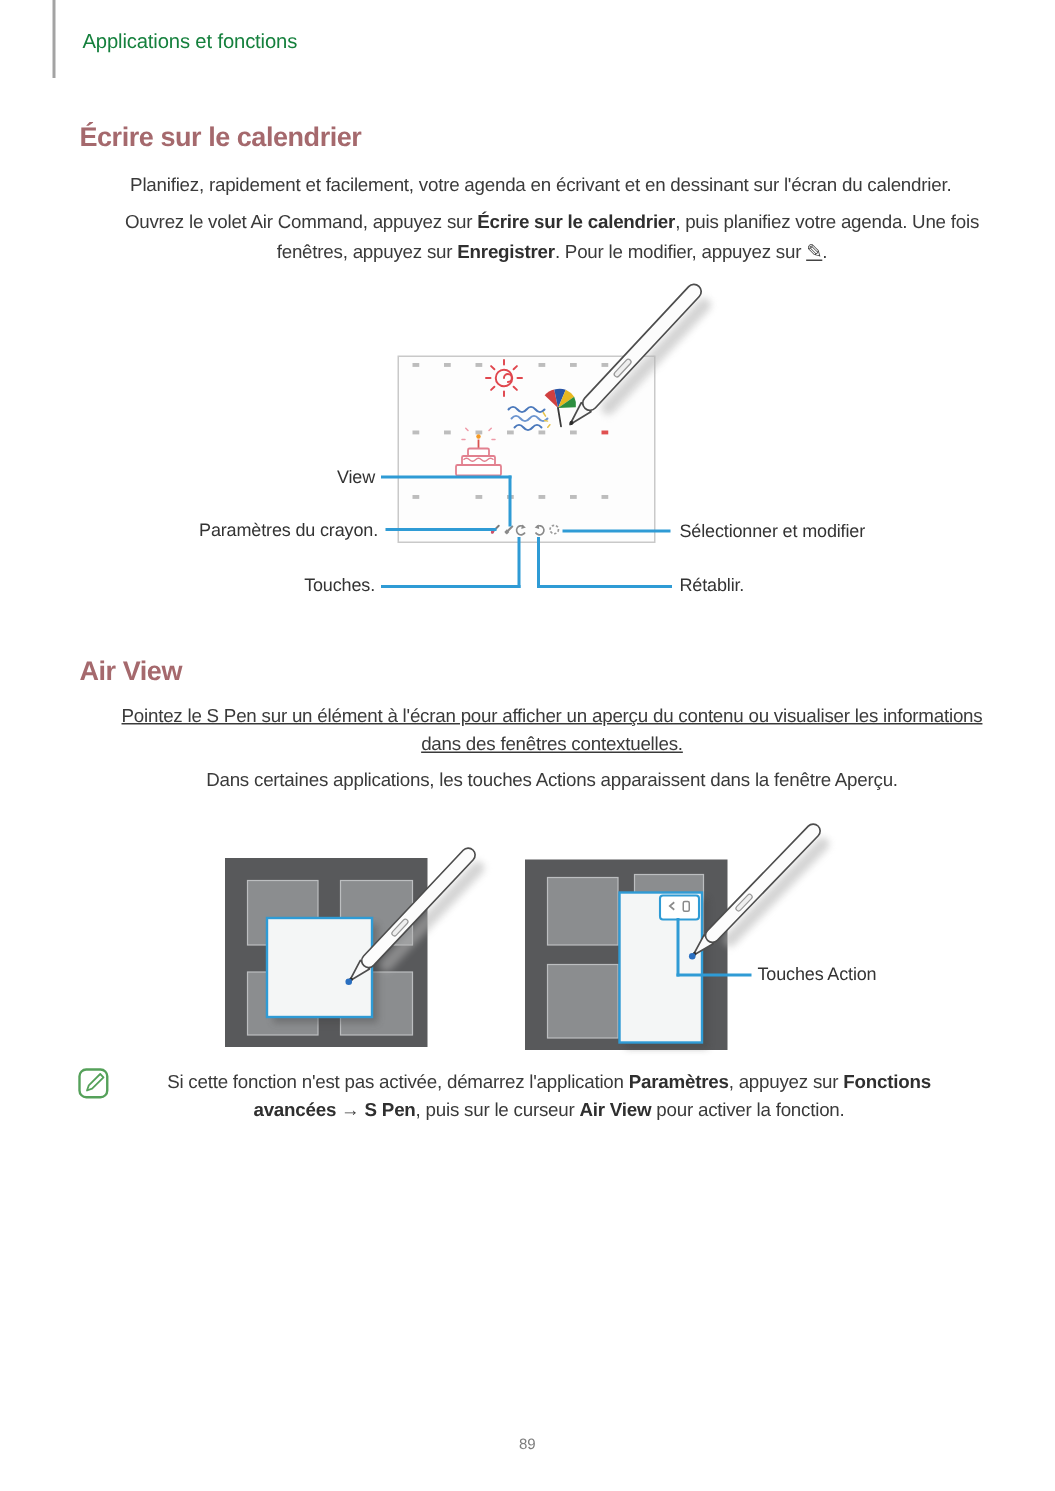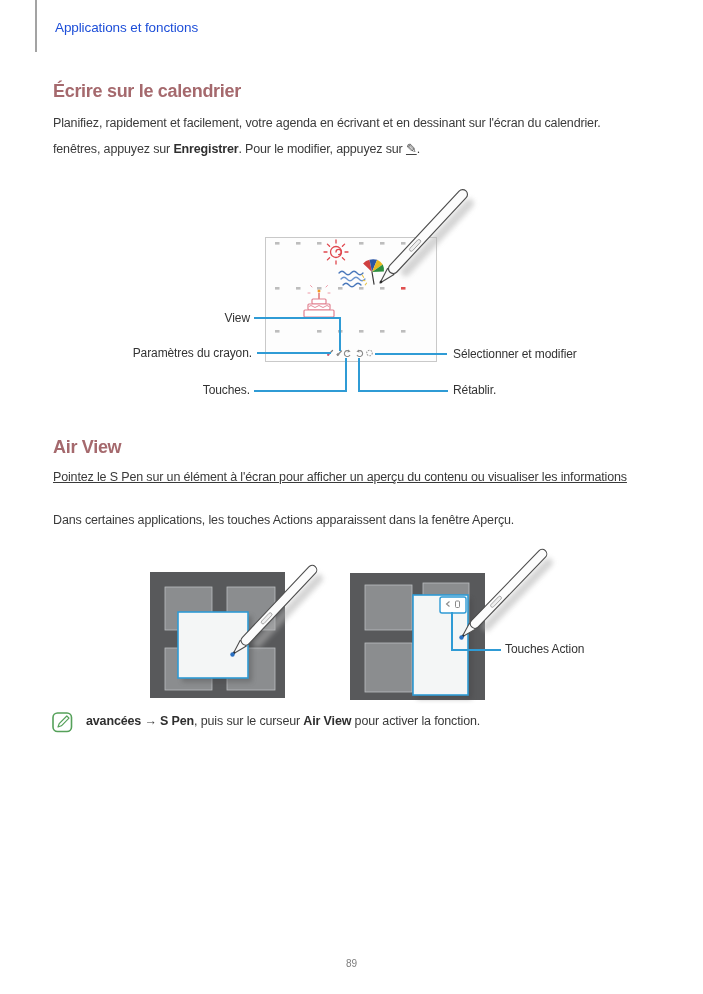--- a/index.html
+++ b/index.html
@@ -1,44 +1,45 @@
 <!DOCTYPE html>
 <html><head>
 <meta charset="utf-8">
 <style>
   html,body{margin:0;padding:0;}
   body{
     width:703px;height:994px;position:relative;background:#ffffff;
     font-family:"Liberation Sans",sans-serif;color:#3a3a3a;overflow:hidden;
   }
   .abs{position:absolute;}
-  .running-header{left:55px;top:20px;font-size:13.5px;color:#1d4ed8;letter-spacing:-0.1px;}
+  .running-header{left:55px;top:20px;font-size:13.5px;color:#15803d;letter-spacing:-0.1px;}
   .chapter-rule{left:35px;top:0;width:2px;height:52px;background:#a3a3a3;}
   .section-title{font-size:18px;font-weight:bold;color:#a5696d;letter-spacing:-0.3px;white-space:nowrap;}
   .body-text{font-size:12.5px;line-height:19px;letter-spacing:-0.15px;}
   .body-text b{color:#2f2f2f;}
-  .line{white-space:nowrap;}
+  .line{white-space:nowrap;text-align:center;}
   .callout-label{font-size:12px;color:#333;white-space:nowrap;letter-spacing:-0.1px;}
   .ra{text-align:right;}
   .cl{position:absolute;background:#2f9bd5;}
   .edit-icon{font-size:13px;color:#444;text-decoration:underline;}
   .page-number{left:0;top:958px;width:703px;text-align:center;font-size:10px;color:#7d7d7d;}
   svg{display:block;}
 </style>
 </head>
 <body>
 
 <div class="abs chapter-rule"></div>
 <div class="abs running-header">Applications et fonctions</div>
 
 <div class="abs section-title" style="left:53px;top:81px;">Écrire sur le calendrier</div>
 <div class="abs body-text" style="left:53px;top:114px;width:615px;">
   <div class="line">Planifiez, rapidement et facilement, votre agenda en écrivant et en dessinant sur l'écran du calendrier.</div>
 </div>
 <div class="abs body-text" style="left:53px;top:139px;width:630px;">
+  <div class="line"><span>Ouvrez le volet Air Command, appuyez sur </span><b>Écrire sur le calendrier</b><span>, puis planifiez votre agenda. Une fois</span></div>
   <div class="line"><span>fenêtres, appuyez sur </span><b>Enregistrer</b><span>. Pour le modifier, appuyez sur </span><span class="edit-icon">✎</span><span>.</span></div>
 </div>
 
 <svg class="abs" style="left:255px;top:182px;" width="230" height="188" viewBox="0 0 230 188">
   <defs>
     <filter id="soft" x="-60%" y="-60%" width="220%" height="220%">
         <feGaussianBlur stdDeviation="2.4"></feGaussianBlur>
       </filter>
     <g id="spen">
       <rect x="20" y="6" width="98" height="9" rx="4.5" fill="#b2b2b2" opacity="0.55" filter="url(#soft)"></rect>
@@ -159,20 +160,21 @@
 <div class="cl" style="left:257px;top:352px;width:74px;height:2px;"></div>
 <div class="cl" style="left:254px;top:390px;width:93px;height:2px;"></div>
 <div class="cl" style="left:345px;top:358px;width:2px;height:34px;"></div>
 <div class="cl" style="left:375px;top:353px;width:72px;height:2px;"></div>
 <div class="cl" style="left:358px;top:358px;width:2px;height:34px;"></div>
 <div class="cl" style="left:358px;top:390px;width:90px;height:2px;"></div>
 
 <div class="abs section-title" style="left:53px;top:437px;">Air View</div>
 <div class="abs body-text" style="left:53px;top:468px;width:630px;text-decoration:underline;">
   <div class="line">Pointez le S Pen sur un élément à l'écran pour afficher un aperçu du contenu ou visualiser les informations</div>
+  <div class="line">dans des fenêtres contextuelles.</div>
 </div>
 <div class="abs body-text" style="left:53px;top:511px;width:630px;">
   <div class="line">Dans certaines applications, les touches Actions apparaissent dans la fenêtre Aperçu.</div>
 </div>
 
 <svg class="abs" style="left:148px;top:545px;" width="192" height="160" viewBox="0 0 192 160">
   <rect x="2" y="27" width="135" height="126" fill="#58595b"></rect>
   <g fill="#8b8d8f" stroke="#bcbec0" stroke-width="0.8">
     <rect x="17" y="42" width="47" height="43"></rect>
     <rect x="79" y="42" width="48" height="43"></rect>
@@ -203,16 +205,17 @@
 
 <div class="cl" style="left:451px;top:612px;width:2px;height:39px;"></div>
 <div class="cl" style="left:451px;top:649px;width:50px;height:2px;"></div>
 <div class="abs callout-label" style="left:505px;top:642px;">Touches Action</div>
 
 <svg class="abs" style="left:52px;top:712px;" width="21" height="21" viewBox="0 0 21 21">
   <rect x="1" y="1" width="18.5" height="18.5" rx="4.5" fill="#ffffff" stroke="#55a15a" stroke-width="1.6"></rect>
   <path d="M6 15 l1.2 -3.4 7.6 -7.6 2.2 2.2 -7.6 7.6 z" fill="none" stroke="#55a15a" stroke-width="1.2" stroke-linejoin="round"></path>
 </svg>
 <div class="abs body-text" style="left:86px;top:712px;width:560px;">
+  <div class="line"><span>Si cette fonction n'est pas activée, démarrez l'application </span><b>Paramètres</b><span>, appuyez sur </span><b>Fonctions</b></div>
   <div class="line"><b>avancées</b><span> → </span><b>S Pen</b><span>, puis sur le curseur </span><b>Air View</b><span> pour activer la fonction.</span></div>
 </div>
 
 <div class="abs page-number">89</div>
 
 </body></html>

